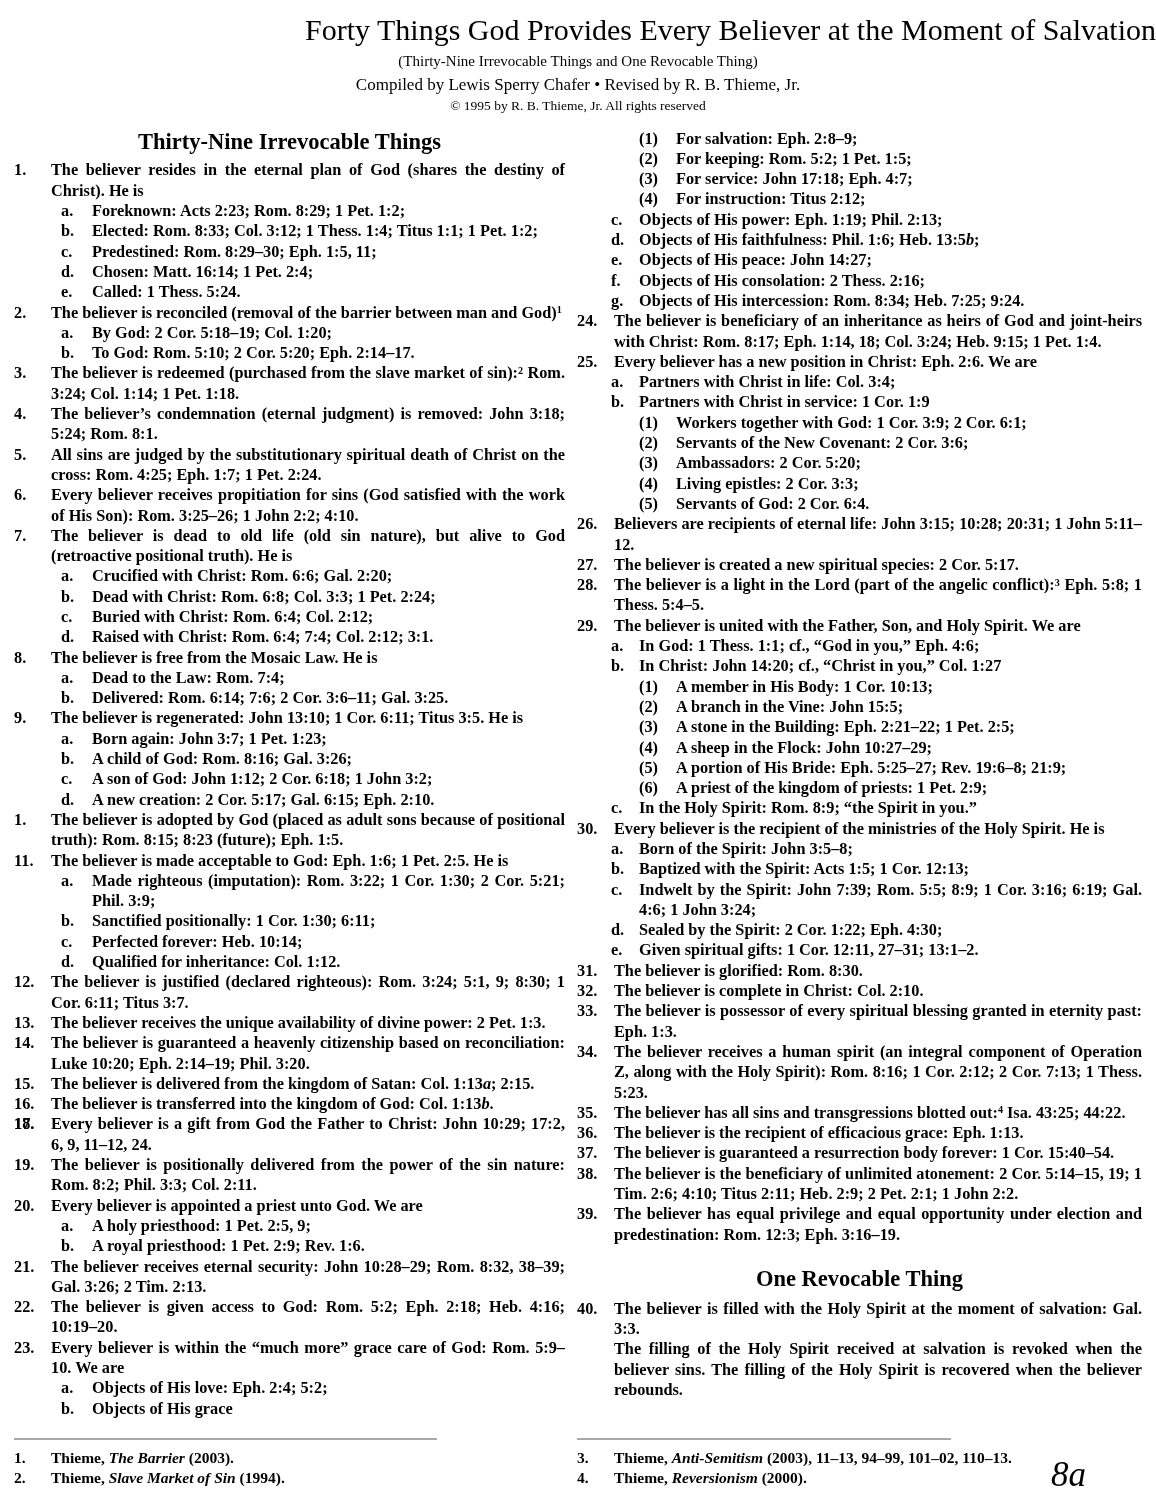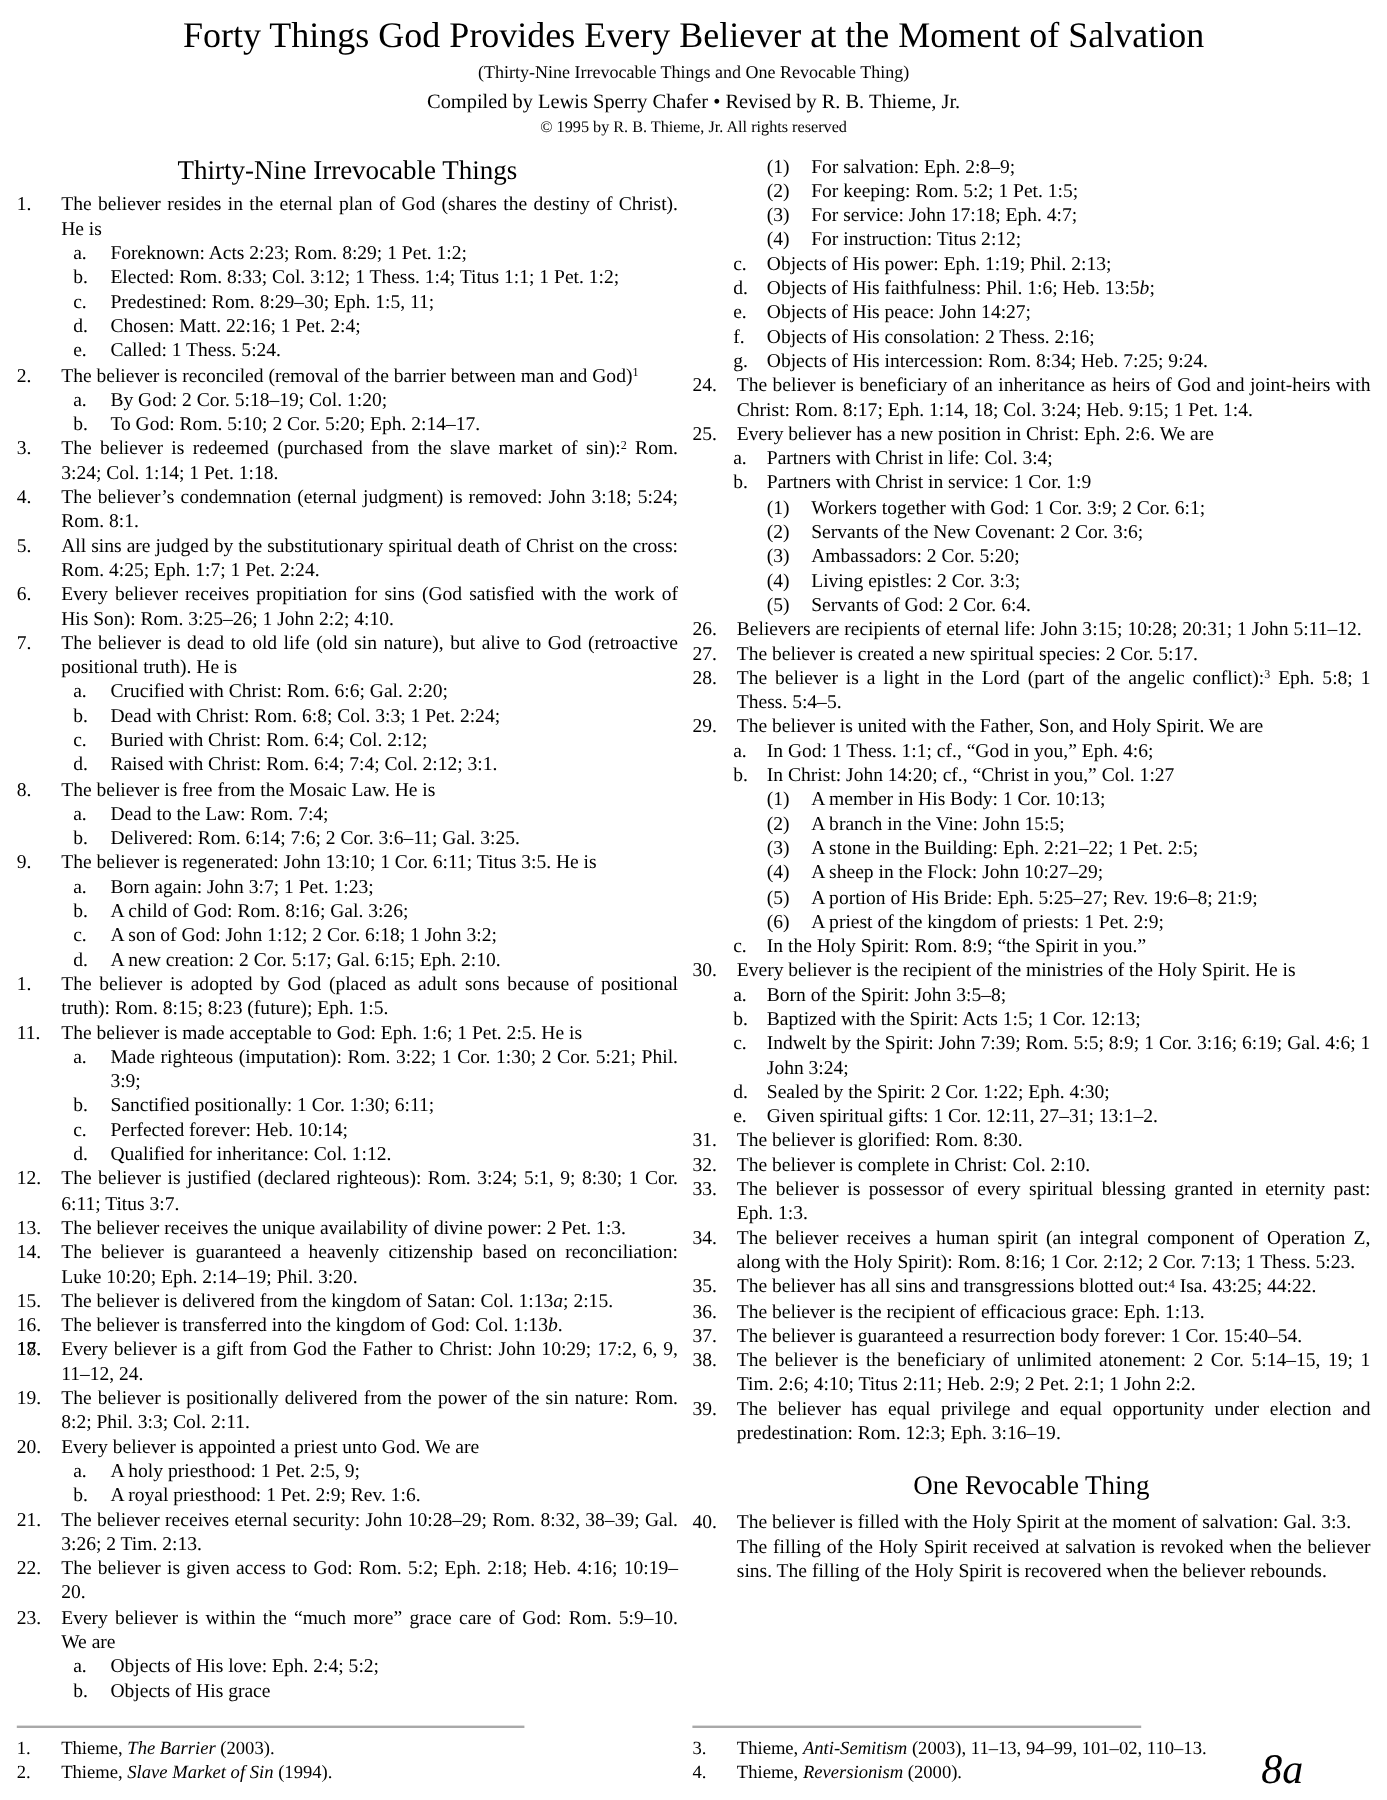--- a/index.html
+++ b/index.html
@@ -3,28 +3,28 @@
 <meta charset="utf-8">
 <style>
   html,body{margin:0;padding:0;background:#e8e8e8;}
   .page{
     position:relative;width:1156px;height:1500px;margin:0 auto;
     background:#ffffff;color:#000;
     font-family:"Liberation Serif","DejaVu Serif",serif;
     overflow:hidden;
   }
   .header{padding-top:13px;text-align:center;}
-  .title{font-size:30px;line-height:1.12;font-weight:normal;}
+  .title{font-size:30px;line-height:1.12;font-weight:normal;text-align:right;}
   .subtitle{font-size:15px;margin-top:6px;}
   .byline{font-size:17px;margin-top:5px;}
   .copyright{font-size:13.5px;margin-top:3px;}
 
   .columns{
     display:grid;grid-template-columns:551px 565px;column-gap:12px;
-    padding:0 14px;margin-top:15px;height:1360px;
+    padding:0 14px;margin-top:15px;height:1360px;font-weight:bold;
   }
   .col{
     display:flex;flex-direction:column;
     font-size:16.3px;line-height:20.3px;
   }
   .col-heading{font-size:22.5px;line-height:1.15;text-align:center;margin-bottom:6px;}
   .col-heading.revocable{margin-top:21px;margin-bottom:7px;}
 
   .item{position:relative;text-align:justify;}
   .item .num{position:absolute;left:0;top:0;}
@@ -59,21 +59,21 @@
   </div>
 
   <div class="columns">
     <div class="col col-left">
       <div class="col-heading">Thirty-Nine Irrevocable Things</div>
       <div id="left-content">
           <div class="item lv0"><span class="num">1.</span><span class="txt">The believer resides in the eternal plan of God (shares the destiny of Christ). He is</span></div>
           <div class="item lv1"><span class="num">a.</span><span class="txt">Foreknown: Acts 2:23; Rom. 8:29; 1 Pet. 1:2;</span></div>
           <div class="item lv1"><span class="num">b.</span><span class="txt">Elected: Rom. 8:33; Col. 3:12; 1 Thess. 1:4; Titus 1:1; 1 Pet. 1:2;</span></div>
           <div class="item lv1"><span class="num">c.</span><span class="txt">Predestined: Rom. 8:29–30; Eph. 1:5, 11;</span></div>
-          <div class="item lv1"><span class="num">d.</span><span class="txt">Chosen: Matt. 22:16; 1 Pet. 2:4;</span></div>
+          <div class="item lv1"><span class="num">d.</span><span class="txt">Chosen: Matt. 16:14; 1 Pet. 2:4;</span></div>
           <div class="item lv1"><span class="num">e.</span><span class="txt">Called: 1 Thess. 5:24.</span></div>
           <div class="item lv0"><span class="num">2.</span><span class="txt">The believer is reconciled (removal of the barrier between man and God)<sup>1</sup></span></div>
           <div class="item lv1"><span class="num">a.</span><span class="txt">By God: 2 Cor. 5:18–19; Col. 1:20;</span></div>
           <div class="item lv1"><span class="num">b.</span><span class="txt">To God: Rom. 5:10; 2 Cor. 5:20; Eph. 2:14–17.</span></div>
           <div class="item lv0"><span class="num">3.</span><span class="txt">The believer is redeemed (purchased from the slave market of sin):<sup>2</sup> Rom. 3:24; Col. 1:14; 1 Pet. 1:18.</span></div>
           <div class="item lv0"><span class="num">4.</span><span class="txt">The believer’s condemnation (eternal judgment) is removed: John 3:18; 5:24; Rom. 8:1.</span></div>
           <div class="item lv0"><span class="num">5.</span><span class="txt">All sins are judged by the substitutionary spiritual death of Christ on the cross: Rom. 4:25; Eph. 1:7;  1 Pet. 2:24.</span></div>
           <div class="item lv0"><span class="num">6.</span><span class="txt">Every believer receives propitiation for sins (God satisfied with the work of His Son): Rom. 3:25–26; 1 John 2:2; 4:10.</span></div>
           <div class="item lv0"><span class="num">7.</span><span class="txt">The believer is dead to old life (old sin nature), but alive to God (retroactive positional truth). He is</span></div>
           <div class="item lv1"><span class="num">a.</span><span class="txt">Crucified with Christ: Rom. 6:6; Gal. 2:20;</span></div>

